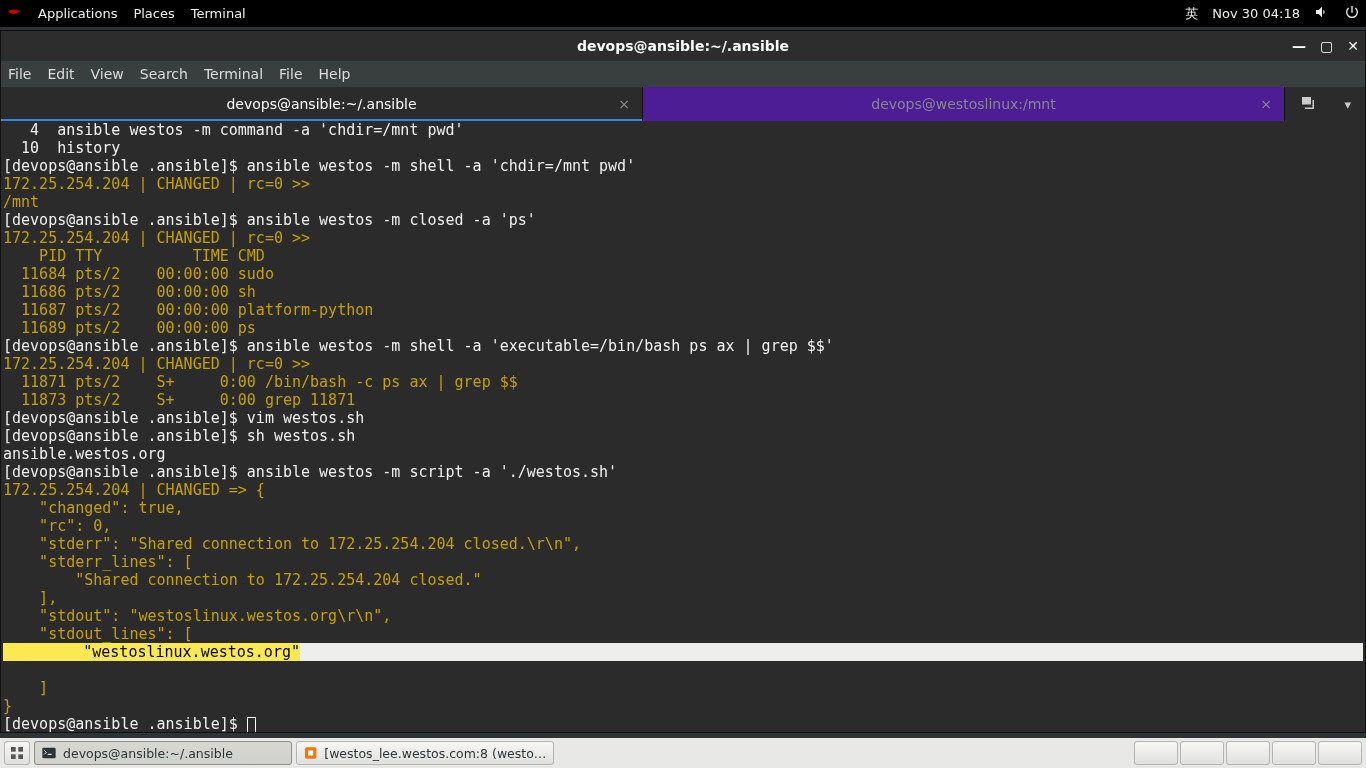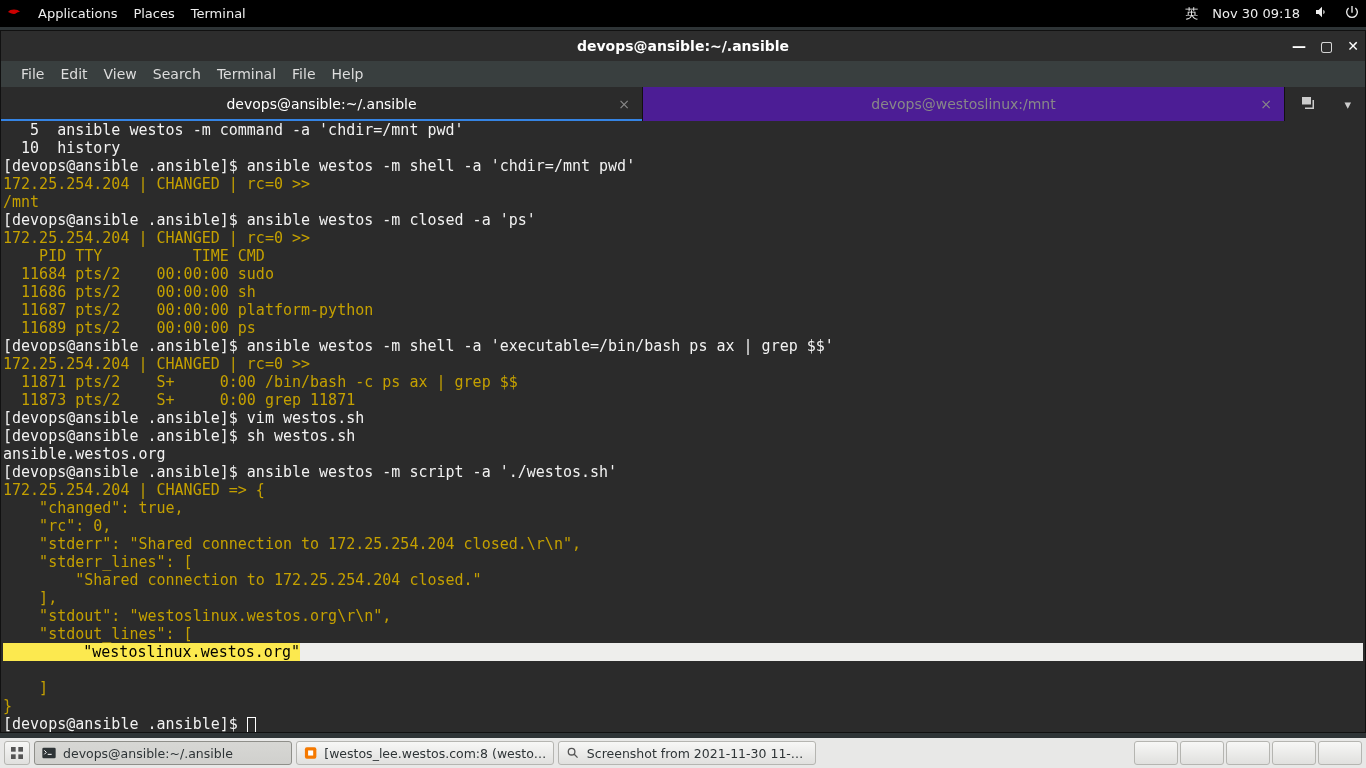--- a/index.html
+++ b/index.html
@@ -44,21 +44,21 @@
   font-weight: bold;
   font-size: 14px;
 }
 .titlebar .controls { position: absolute; right: 6px; display: flex; gap: 14px; }
 .titlebar .controls span { cursor: pointer; font-size: 14px; }
 .menubar {
   height: 26px;
   background: #393f3f;
   display: flex;
   align-items: center;
-  padding: 0 20px;
+  padding: 0 7px;
   gap: 16px;
   font-size: 14px;
   color: #ddd;
 }
 .tabsbar {
   height: 34px;
   background: #2b2b2b;
   display: flex;
   align-items: stretch;
 }
@@ -137,21 +137,21 @@
       <svg class="redhat-icon" viewBox="0 0 24 24">
           <path fill="currentColor" d="M3 12c3-5 15-5 18 0-4-1-6 3-9 3S5 13 3 12z"></path>
         </svg>
     </span>
     <span>Applications</span>
     <span>Places</span>
     <span>Terminal</span>
   </div>
   <div class="right">
     <span>英</span>
-    <span>Nov 30  09:18</span>
+    <span>Nov 30  04:18</span>
     <span>
       <svg width="16" height="16" viewBox="0 0 24 24">
           <path fill="#eee" d="M3 9v6h4l5 5V4L7 9H3zm13 3a4 4 0 0 0-2-3.5v7A4 4 0 0 0 16 12z"></path>
         </svg>
     </span>
     <span>
       <svg width="16" height="16" viewBox="0 0 24 24">
           <path fill="#eee" d="M13 3h-2v10h2V3zm4.8 2.2-1.4 1.4A7 7 0 1 1 7.6 6.6L6.2 5.2a9 9 0 1 0 11.6 0z"></path>
         </svg>
     </span>
@@ -188,21 +188,21 @@
     <div class="tab-extras">
       <span>
         <svg width="18" height="18" viewBox="0 0 24 24">
             <path fill="#ccc" d="M4 4h12v10H4zM18 8h2v12H8v-2h10z"></path>
           </svg>
       </span>
       <span>▾</span>
     </div>
   </div>
 
-  <div class="terminal"><span>   5  ansible westos -m command -a 'chdir=/mnt pwd'</span>
+  <div class="terminal"><span>   4  ansible westos -m command -a 'chdir=/mnt pwd'</span>
 <span>  10  history</span>
 <span>[devops@ansible .ansible]$ </span><span>ansible westos -m shell -a 'chdir=/mnt pwd'</span>
 <span class="y">172.25.254.204 | CHANGED | rc=0 &gt;&gt;</span>
 <span class="y">/mnt</span>
 <span>[devops@ansible .ansible]$ </span><span>ansible westos -m closed -a 'ps'</span>
 <span class="y">172.25.254.204 | CHANGED | rc=0 &gt;&gt;</span>
 <span class="y">    PID TTY          TIME CMD</span>
 <span class="y">  11684 pts/2    00:00:00 sudo</span>
 <span class="y">  11686 pts/2    00:00:00 sh</span>
 <span class="y">  11687 pts/2    00:00:00 platform-python</span>
@@ -246,27 +246,20 @@
       </svg>
     <span class="ellipsis">devops@ansible:~/.ansible</span>
   </div>
   <div class="btn task">
     <svg class="tiny-icon" viewBox="0 0 24 24">
         <rect x="3" y="3" width="18" height="18" rx="3" fill="#f57900"></rect>
         <path d="M8 8h8v8H8z" fill="#fff"></path>
       </svg>
     <span class="ellipsis">[westos_lee.westos.com:8 (westos)…</span>
   </div>
-  <div class="btn task">
-    <svg class="tiny-icon" viewBox="0 0 24 24">
-        <circle cx="10" cy="10" r="5" fill="none" stroke="#555" stroke-width="2"></circle>
-        <path d="M14 14l5 5" stroke="#555" stroke-width="2"></path>
-      </svg>
-    <span class="ellipsis">Screenshot from 2021-11-30 11-0…</span>
-  </div>
   <div class="spacer-btns">
     <div class="btn"></div>
     <div class="btn"></div>
     <div class="btn"></div>
     <div class="btn"></div>
     <div class="btn"></div>
   </div>
 </div>
 
 </body></html>

